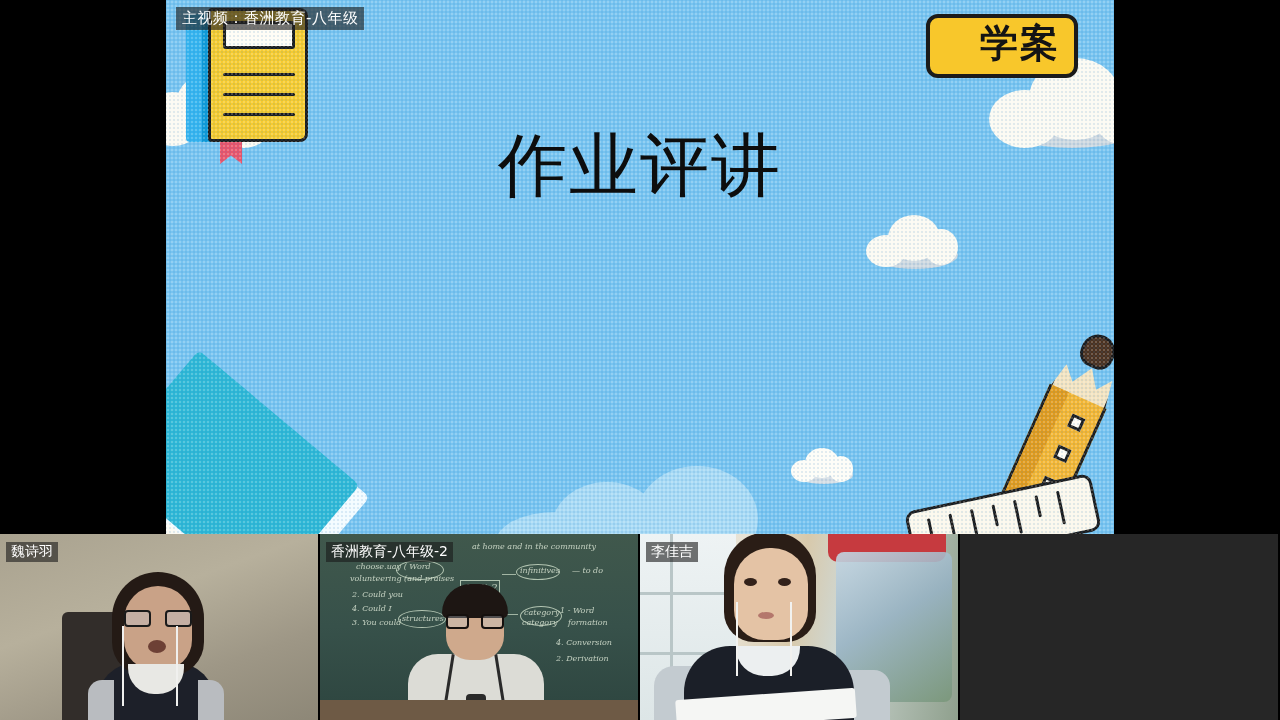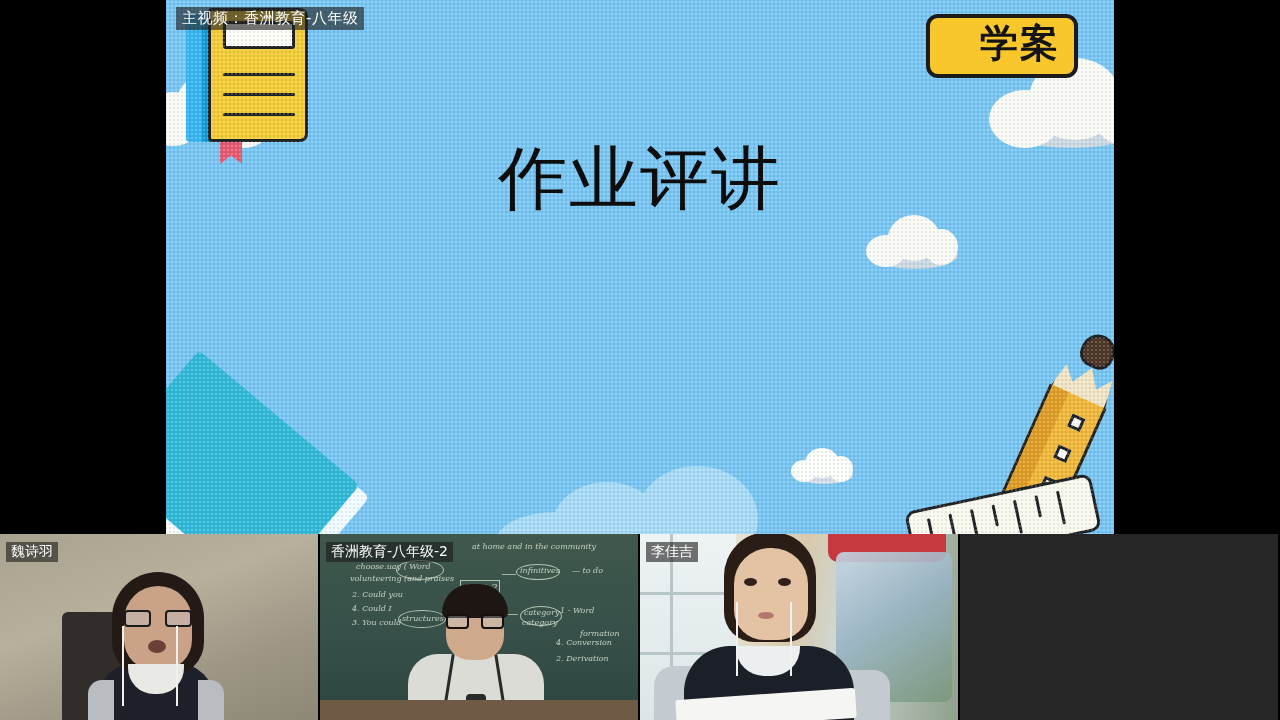--- a/index.html
+++ b/index.html
@@ -79,22 +79,22 @@
   
   #teal { position:absolute; left:-40px; top:400px; width:210px; height:150px; background:#2eb8d6;
      transform:rotate(40deg); border-radius:6px; }
   #teal-edge { position:absolute; left:-30px; top:412px; width:210px; height:150px; background:#f2fbff;
      transform:rotate(40deg); border-radius:6px; }
 
   
   #title-wrap { position:absolute; left:0; right:0; top:126px; text-align:center; z-index:6; }
   #title-en { font-size:81px; line-height:1.0; color:#0d0d0d; font-weight:400; letter-spacing:0px;
       font-family:"DejaVu Sans","Liberation Sans",sans-serif; }
-  #title-zh { margin-top:22px; font-size:69px; line-height:1.05; color:#0d0d0d; letter-spacing:2px;
-      font-family:Liberation Mono, monospace; }
+  #title-zh { margin-top:4px; font-size:69px; line-height:1.05; color:#0d0d0d; letter-spacing:2px;
+      font-family:Liberation Sans, sans-serif; }
 
   
   #badge { position:absolute; right:36px; top:14px; z-index:7; background:#f8c72b; border:4px solid #1b1b1b;
      border-radius:12px; padding:4px 14px 8px; }
   #badge span { font-size:38px; line-height:1.15; font-weight:bold; color:#141414; letter-spacing:2px;
      font-family:"DejaVu Sans","Liberation Sans",sans-serif;margin-left:36px; }
 
   
   #main-label { position:absolute; left:10px; top:7px; z-index:8;
      background:rgba(30,30,30,.62); color:#ffffff; font-size:15px; line-height:18px;
@@ -303,21 +303,21 @@
           <div class="t2-chalk" style="left:146px;top:48px;font-size:10px;">Unit 2</div>
           <div class="t2-chalk" style="left:158px;top:62px;font-size:10px;">3</div>
           <div class="t2-ell" style="left:196px;top:30px;width:44px;height:16px;"></div>
           <div class="t2-chalk" style="left:200px;top:32px;">infinitives</div>
           <div class="t2-chalk" style="left:252px;top:32px;">— to do</div>
           <div class="t2-ln" style="left:182px;top:40px;width:14px;"></div>
           <div class="t2-ell" style="left:200px;top:72px;width:42px;height:20px;"></div>
           <div class="t2-chalk" style="left:204px;top:74px;">category</div>
           <div class="t2-chalk" style="left:202px;top:84px;">category</div>
           <div class="t2-chalk" style="left:240px;top:72px;">1 - Word</div>
-          <div class="t2-chalk" style="left:248px;top:95px;margin-left:12px;">formation</div>
+          <div class="t2-chalk" style="left:248px;top:84px;">formation</div>
           <div class="t2-chalk" style="left:236px;top:104px;">4. Conversion</div>
           <div class="t2-chalk" style="left:236px;top:120px;">2. Derivation</div>
           <div class="t2-ln" style="left:182px;top:80px;width:16px;"></div>
         </div>
         <div class="t2-body"></div>
         <div class="t2-lanL"></div>
         <div class="t2-lanR"></div>
         <div class="t2-mic"></div>
         <div class="t2-head"></div>
         <div class="t2-hair"></div>

